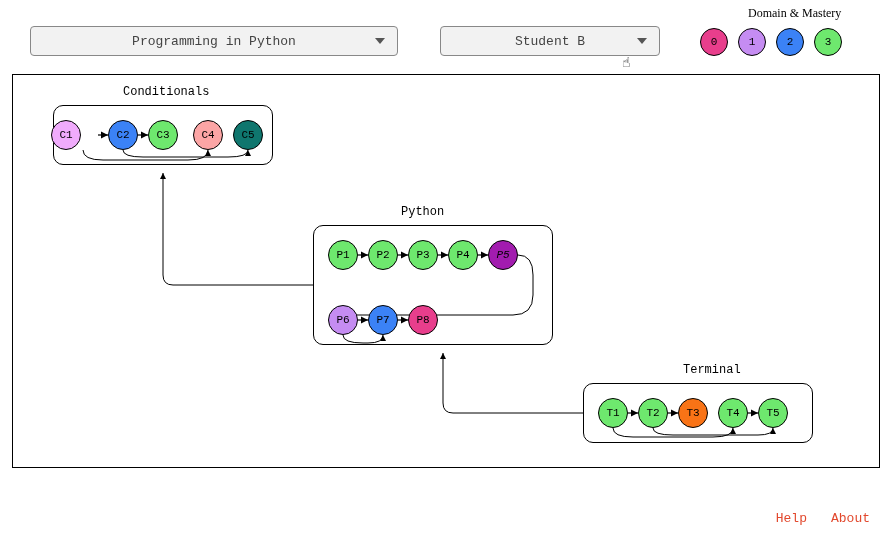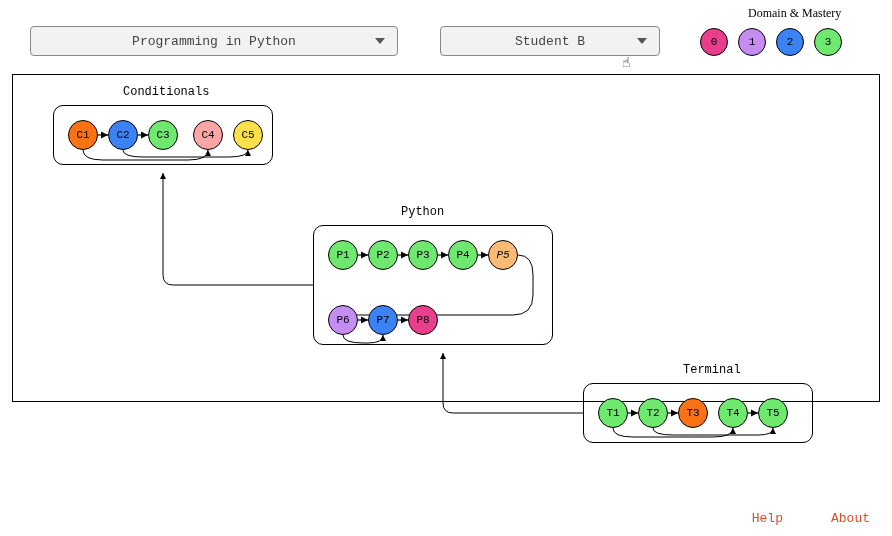--- a/index.html
+++ b/index.html
@@ -63,21 +63,21 @@
     display: flex;
     align-items: center;
     justify-content: center;
     font-size: 11px;
   }
   .panel {
     position: absolute;
     left: 12px;
     top: 74px;
     width: 868px;
-    height: 328px;
+    height: 394px;
     border: 1.5px solid #000;
   }
   .group-title {
     position: absolute;
     font-size: 12px;
   }
   .group-box {
     position: absolute;
     border: 1.5px solid #000;
     border-radius: 10px;
@@ -91,21 +91,21 @@
     align-items: center;
     justify-content: center;
     font-size: 11px;
     cursor: pointer;
   }
   .footer-links {
     position: absolute;
     right: 22px;
     bottom: 10px;
     display: flex;
-    gap: 48px;
+    gap: 24px;
   }
   .footer-links span {
     color: #e2482d;
     cursor: pointer;
     font-size: 13px;
   }
   .cursor-hand {
     position: absolute;
     font-size: 14px;
     pointer-events: none;
@@ -177,31 +177,31 @@
     <line x1="655" y1="338" x2="665" y2="338" stroke="#000" stroke-width="1.2" marker-end="url(#arrow)"></line>
     <line x1="735" y1="338" x2="745" y2="338" stroke="#000" stroke-width="1.2" marker-end="url(#arrow)"></line>
     <path d="M600 353 Q600 362 620 362 L700 362 Q720 362 720 353" stroke="#000" stroke-width="1" fill="none" marker-end="url(#arrow)"></path>
     <path d="M640 353 Q640 360 660 360 L745 360 Q760 360 760 353" stroke="#000" stroke-width="1" fill="none" marker-end="url(#arrow)"></path>
 
     <path d="M300 210 L160 210 Q150 210 150 200 L150 98" stroke="#000" stroke-width="1" fill="none" marker-end="url(#arrow)"></path>
 
     <path d="M570 338 L440 338 Q430 338 430 328 L430 278" stroke="#000" stroke-width="1" fill="none" marker-end="url(#arrow)"></path>
   </svg>
 
-  <div class="node" style="left: 55px; top: 45px; background: #f97316;">C1</div>
+  <div class="node" style="left: 38px; top: 45px; background: #f0abfc;">C1</div>
   <div class="node" style="left: 95px; top: 45px; background: rgb(59, 130, 246); text-align: right;">C2</div>
   <div class="node" style="left: 135px; top: 45px; background: rgb(110, 232, 110);">C3</div>
   <div class="node" style="left: 180px; top: 45px; background: #fca5a5;">C4</div>
-  <div class="node" style="left: 220px; top: 45px; background: #fde047; font-family: Liberation Mono, monospace;">C5</div>
+  <div class="node" style="left: 220px; top: 45px; background: #0f766e; font-family: Liberation Mono, monospace;">C5</div>
 
   <div class="node" style="left: 315px; top: 165px; background: rgb(110, 232, 110);">P1</div>
   <div class="node" style="left: 355px; top: 165px; background: rgb(110, 232, 110);">P2</div>
   <div class="node" style="left: 395px; top: 165px; background: rgb(110, 232, 110);">P3</div>
   <div class="node" style="left: 435px; top: 165px; background: rgb(110, 232, 110);">P4</div>
-  <div class="node" style="left: 475px; top: 165px; background: #fdba74; font-style: italic;">P5</div>
+  <div class="node" style="left: 475px; top: 165px; background: #a21caf; font-style: italic;">P5</div>
 
   <div class="node" style="left: 315px; top: 230px; background: rgb(197, 140, 242);">P6</div>
   <div class="node" style="left: 355px; top: 230px; background: rgb(59, 130, 246);">P7</div>
   <div class="node" style="left: 395px; top: 230px; background: rgb(232, 62, 140);">P8</div>
 
   <div class="node" style="left: 585px; top: 323px; background: rgb(110, 232, 110);">T1</div>
   <div class="node" style="left: 625px; top: 323px; background: rgb(110, 232, 110);">T2</div>
   <div class="node" style="left: 665px; top: 323px; background: #f97316;">T3</div>
   <div class="node" style="left: 705px; top: 323px; background: rgb(110, 232, 110);">T4</div>
   <div class="node" style="left: 745px; top: 323px; background: rgb(110, 232, 110);">T5</div>

